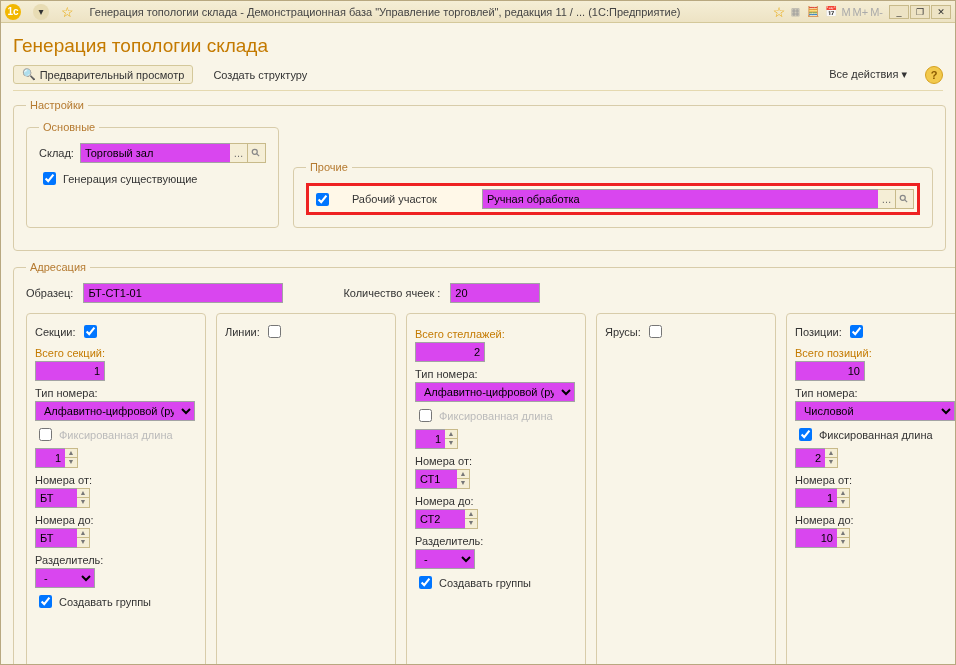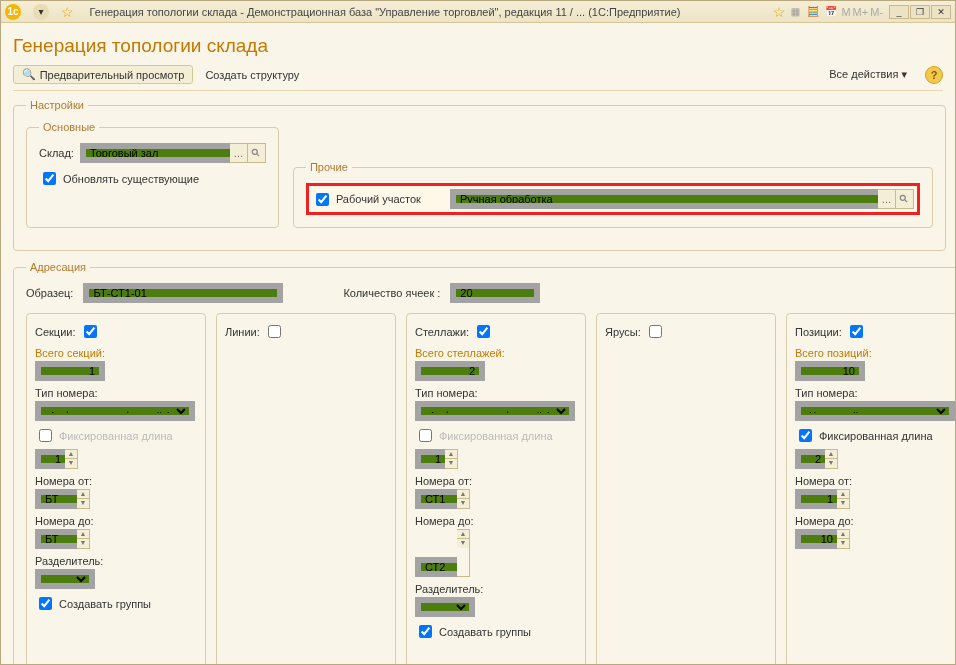--- a/index.html
+++ b/index.html
@@ -14,43 +14,43 @@
 .tb-right { display: flex; gap: 2px; align-items: center; }
 .tb-btn { width: 16px; height: 16px; font-size: 10px; color: #999; display: inline-flex; align-items: center; justify-content: center; cursor: pointer; }
 .tb-m { color: #aaa; font-size: 11px; }
 .wincontrols { display: flex; gap: 1px; margin-left: 4px; }
 .wincontrols span { width: 20px; height: 14px; background: #ede3c4; border: 1px solid #c8ba8a; display: inline-flex; align-items: center; justify-content: center; font-size: 9px; cursor: pointer; }
 
 .content { flex: 1; padding: 8px 12px; overflow: auto; border-radius: 11px; }
 .page-title { font-size: 19px; color: #c47a00; margin: 4px 0 8px 0; font-weight: normal; }
 .toolbar { display: flex; align-items: center; gap: 6px; padding-bottom: 6px; border-bottom: 1px solid #e5d9b0; margin-bottom: 8px; }
 .tool-btn { background: #f5eed6; border: 1px solid #d4c89a; padding: 2px 8px; border-radius: 3px; cursor: pointer; font-size: 11px; color: #333; display: inline-flex; align-items: center; gap: 4px; }
-.tool-link { color: #333; cursor: pointer; padding: 2px 6px; }
+.tool-link { color: #333; cursor: pointer; padding: 2px 6px; margin-left: 8px; }
 .toolbar-right { margin-left: auto; display: flex; align-items: center; gap: 12px; }
 .help-icon { width: 18px; height: 18px; border-radius: 9px; background: #f2c94c; border: 1px solid #d4a020; display: inline-flex; align-items: center; justify-content: center; color: #8a5a00; font-weight: bold; cursor: pointer; }
 
 fieldset { border: 1px solid #d8ccaa; border-radius: 4px; margin: 0 0 10px 0; padding: 10px 12px 12px 12px; }
 legend { color: #b57a30; font-size: 11px; padding: 0 4px; }
 
 .row { display: flex; align-items: center; gap: 6px; margin-bottom: 6px; }
 .label { font-size: 11px; color: #333; }
 
-input[type=text], select { border: 6px solid #a3a3a3; background: #4d7c0f; font-size: 11px; padding: 2px 4px; height: 20px; }
+input[type=text], select { border: 1px solid #a3a3a3; background: #d946ef; font-size: 11px; padding: 2px 4px; height: 20px; }
 input[type=text].num { text-align: right; }
 .input-group { display: flex; align-items: stretch; }
 .input-group input { border-right: none; }
 .ig-btn { width: 18px; border: 1px solid #c8ba8a; border-left: none; background: #f5eed6; display: inline-flex; align-items: center; justify-content: center; cursor: pointer; font-size: 10px; color: #666; }
 .ig-btn.search svg { width: 10px; height: 10px; }
 
 .two-fieldsets { display: flex; gap: 14px; }
 .two-fieldsets > fieldset { flex: 0 0 auto; }
 .fs-main { width: 250px; }
 .fs-other { width: 640px; margin-top: 40px; }
 
-.highlight-box { border: 3px solid #e22; padding: 3px; display: flex; align-items: center; gap: 4px; background: #fff8e8; }
+.highlight-box { border: 3px solid #e22; padding: 3px; display: flex; align-items: center; gap: 20px; background: #fff8e8; }
 
 .addr-top { display: flex; align-items: center; gap: 10px; margin-bottom: 10px; }
 
 .columns { display: flex; gap: 10px; }
 .col { border: 1px solid #d8ccaa; border-radius: 4px; padding: 8px; width: 180px; min-height: 360px; background: #f9f5e8; }
 .col .head { display: flex; align-items: center; gap: 4px; margin-bottom: 6px; }
 .col .sub { color: #c47a00; font-size: 11px; margin: 6px 0 2px 0; display: block; }
 .muted { color: #bbb; }
 .small-num { width: 70px; }
 .spinner { display: inline-flex; }
@@ -119,21 +119,21 @@
               <span class="ig-btn search">
                 <svg viewBox="0 0 16 16">
                     <circle cx="6" cy="6" r="4" fill="none" stroke="#888" stroke-width="2"></circle>
                     <line x1="9" y1="9" x2="13" y2="13" stroke="#888" stroke-width="2"></line>
                   </svg>
               </span>
             </div>
           </div>
           <label class="chk">
             <input type="checkbox" checked="" style="">
-            <span>Обновлять существующие</span>
+            <span>Генерация существующие</span>
           </label>
         </fieldset>
 
         <fieldset class="fs-other">
           <legend>Прочие</legend>
           <div class="highlight-box">
             <input type="checkbox" checked="" style="">
             <span class="label" style="width:110px">Рабочий участок</span>
             <div class="input-group" style="flex:1">
               <input type="text" style="flex: 1 1 0%;" value="Ручная обработка">
@@ -210,24 +210,20 @@
         </div>
 
         <div class="col">
           <div class="head">
             <span>Линии:</span>
             <input type="checkbox" style="">
           </div>
         </div>
 
         <div class="col">
-          <div class="head">
-            <span>Стеллажи:</span>
-            <input type="checkbox" checked="" style="">
-          </div>
           <span class="sub">Всего стеллажей:</span>
           <input type="text" class="num small-num" value="2" style="">
           <span class="sub" style="color:#333">Тип номера:</span>
           <select class="combo"><option>Алфавитно-цифровой (рус.)</option></select>
           <div class="sep"></div>
           <label class="chk muted">
             <input type="checkbox" style="">
             <span>Фиксированная длина</span>
           </label>
           <div class="sep"></div>
@@ -241,21 +237,21 @@
           <span class="sub" style="color:#333">Номера от:</span>
           <div class="spinner">
             <input type="text" style="width: 42px; text-align: left;" value="СТ1">
             <div class="spin-btns">
                 <span>▲</span>
                 <span>▼</span>
               </div>
           </div>
           <span class="sub" style="color:#333">Номера до:</span>
           <div class="spinner">
-            <input type="text" style="width: 42px; text-align: left; margin-top: 28px;" value="СТ2">
+            <input type="text" style="width: 50px; text-align: left;" value="СТ2">
             <div class="spin-btns">
                 <span>▲</span>
                 <span>▼</span>
               </div>
           </div>
           <span class="sub" style="color:#333">Разделитель:</span>
           <select class="combo-sm"><option>-</option></select>
           <div class="sep"></div>
           <label class="chk">
             <input type="checkbox" checked="" style="">

